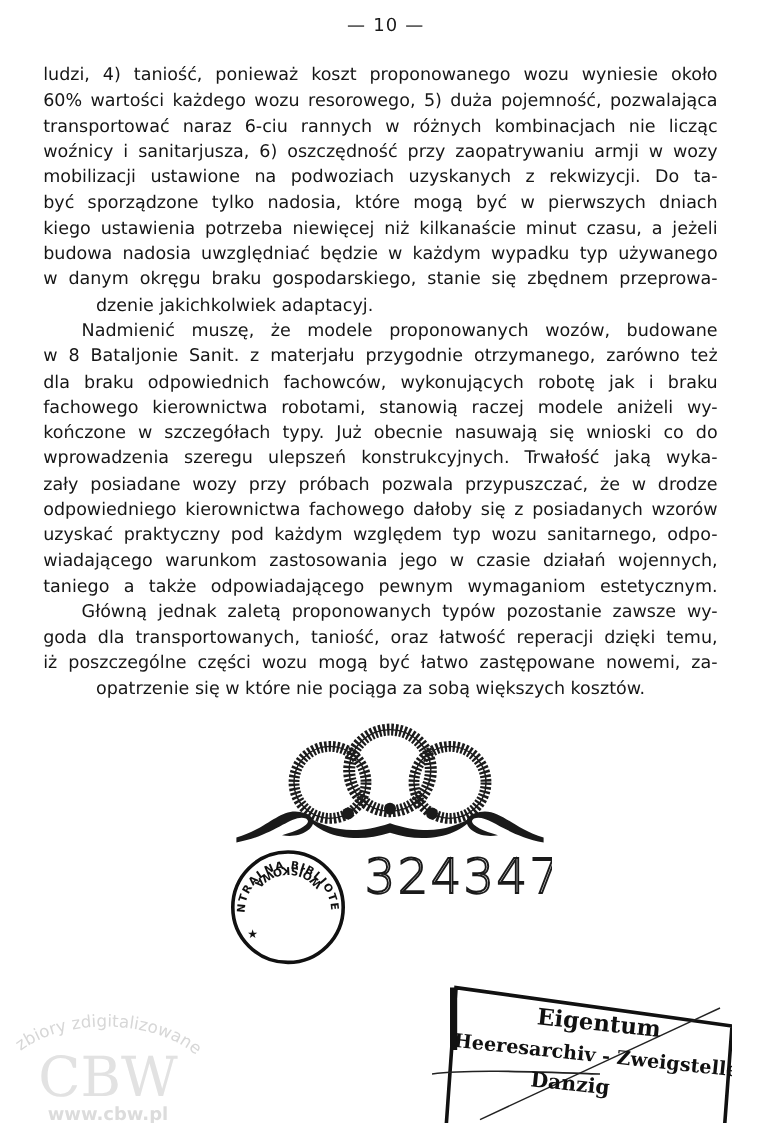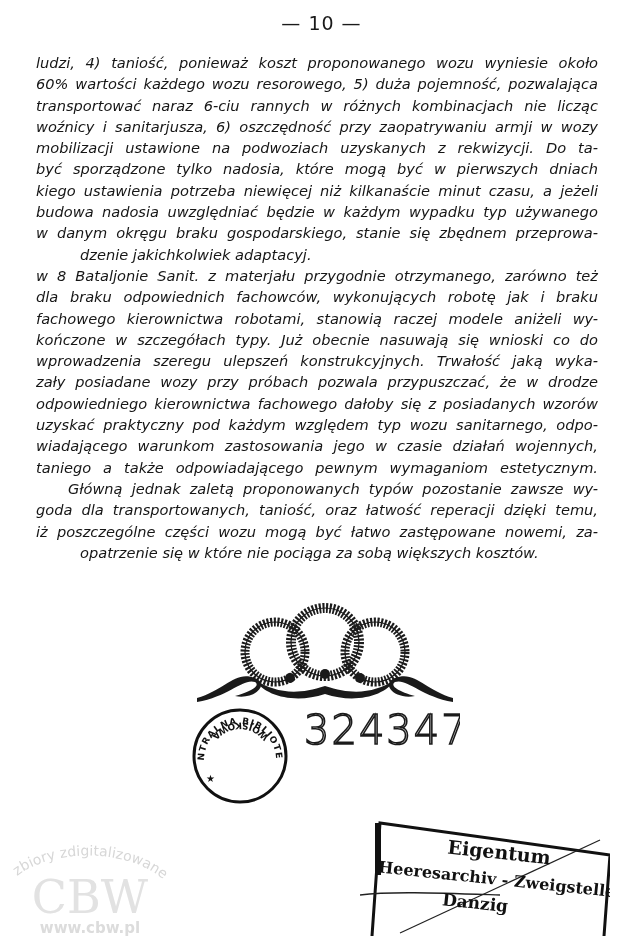--- a/index.html
+++ b/index.html
@@ -2,27 +2,27 @@
 <html><head>
 <meta charset="utf-8">
 <style>
   html, body { margin: 0; padding: 0; }
   body {
     width: 643px; height: 936px; background: #ffffff; position: relative; overflow: hidden;
     font-family: "DejaVu Sans", sans-serif; color: #161616;
   }
   .page-number {
     position: absolute; top: 12px; left: 0; width: 643px; text-align: center;
-    font-size: 19px; letter-spacing: 1px; color: #1a1a1a;
+    font-size: 15px; letter-spacing: 1px; color: #1a1a1a;
   }
   .body-text {
     position: absolute; left: 36px; top: 52px; width: 562px;
     font-size: 14.6px; line-height: 21.3px; color: #161616;
   }
-  .line { display: block; white-space: nowrap; text-align: justify; text-align-last: justify; height: 21.3px; font-style: italic; }
+  .line { display: block; white-space: nowrap; text-align: justify; text-align-last: justify; height: 21.3px; }
   .line.last { text-align-last: left; margin-left: 44px; }
   .line.indent { padding-left: 32px; }
   .ornament { position: absolute; left: 195px; top: 600px; width: 260px; height: 110px; }
   .stamp-library { position: absolute; left: 190px; top: 706px; width: 100px; height: 100px; }
   .accession-number { position: absolute; left: 300px; top: 700px; width: 160px; height: 60px; }
   .stamp-archive { position: absolute; left: 360px; top: 815px; width: 250px; height: 121px; }
   .watermark { position: absolute; left: 0; top: 845px; width: 180px; height: 91px; }
 </style>
 </head>
 <body>
@@ -33,20 +33,21 @@
     <span class="line">ludzi, 4) taniość, ponieważ koszt proponowanego wozu wyniesie około</span>
     <span class="line">60% wartości każdego wozu resorowego, 5) duża pojemność, pozwalająca</span>
     <span class="line">transportować naraz 6-ciu rannych w różnych kombinacjach nie licząc</span>
     <span class="line">woźnicy i sanitarjusza, 6) oszczędność przy zaopatrywaniu armji w wozy</span>
     <span class="line">mobilizacji ustawione na podwoziach uzyskanych z rekwizycji. Do ta-</span>
     <span class="line">być sporządzone tylko nadosia, które mogą być w pierwszych dniach</span>
     <span class="line">kiego ustawienia potrzeba niewięcej niż kilkanaście minut czasu, a jeżeli</span>
     <span class="line">budowa nadosia uwzględniać będzie w każdym wypadku typ używanego</span>
     <span class="line">w danym okręgu braku gospodarskiego, stanie się zbędnem przeprowa-</span>
     <span class="line last">dzenie jakichkolwiek adaptacyj.</span>
+    <span class="line indent">Nadmienić muszę, że modele proponowanych wozów, budowane</span>
     <span class="line">w 8 Bataljonie Sanit. z materjału przygodnie otrzymanego, zarówno też</span>
     <span class="line">dla braku odpowiednich fachowców, wykonujących robotę jak i braku</span>
     <span class="line">fachowego kierownictwa robotami, stanowią raczej modele aniżeli wy-</span>
     <span class="line">kończone w szczegółach typy. Już obecnie nasuwają się wnioski co do</span>
     <span class="line">wprowadzenia szeregu ulepszeń konstrukcyjnych. Trwałość jaką wyka-</span>
     <span class="line">zały posiadane wozy przy próbach pozwala przypuszczać, że w drodze</span>
     <span class="line">odpowiedniego kierownictwa fachowego dałoby się z posiadanych wzorów</span>
     <span class="line">uzyskać praktyczny pod każdym względem typ wozu sanitarnego, odpo-</span>
     <span class="line">wiadającego warunkom zastosowania jego w czasie działań wojennych,</span>
     <span class="line">taniego a także odpowiadającego pewnym wymaganiom estetycznym.</span>

